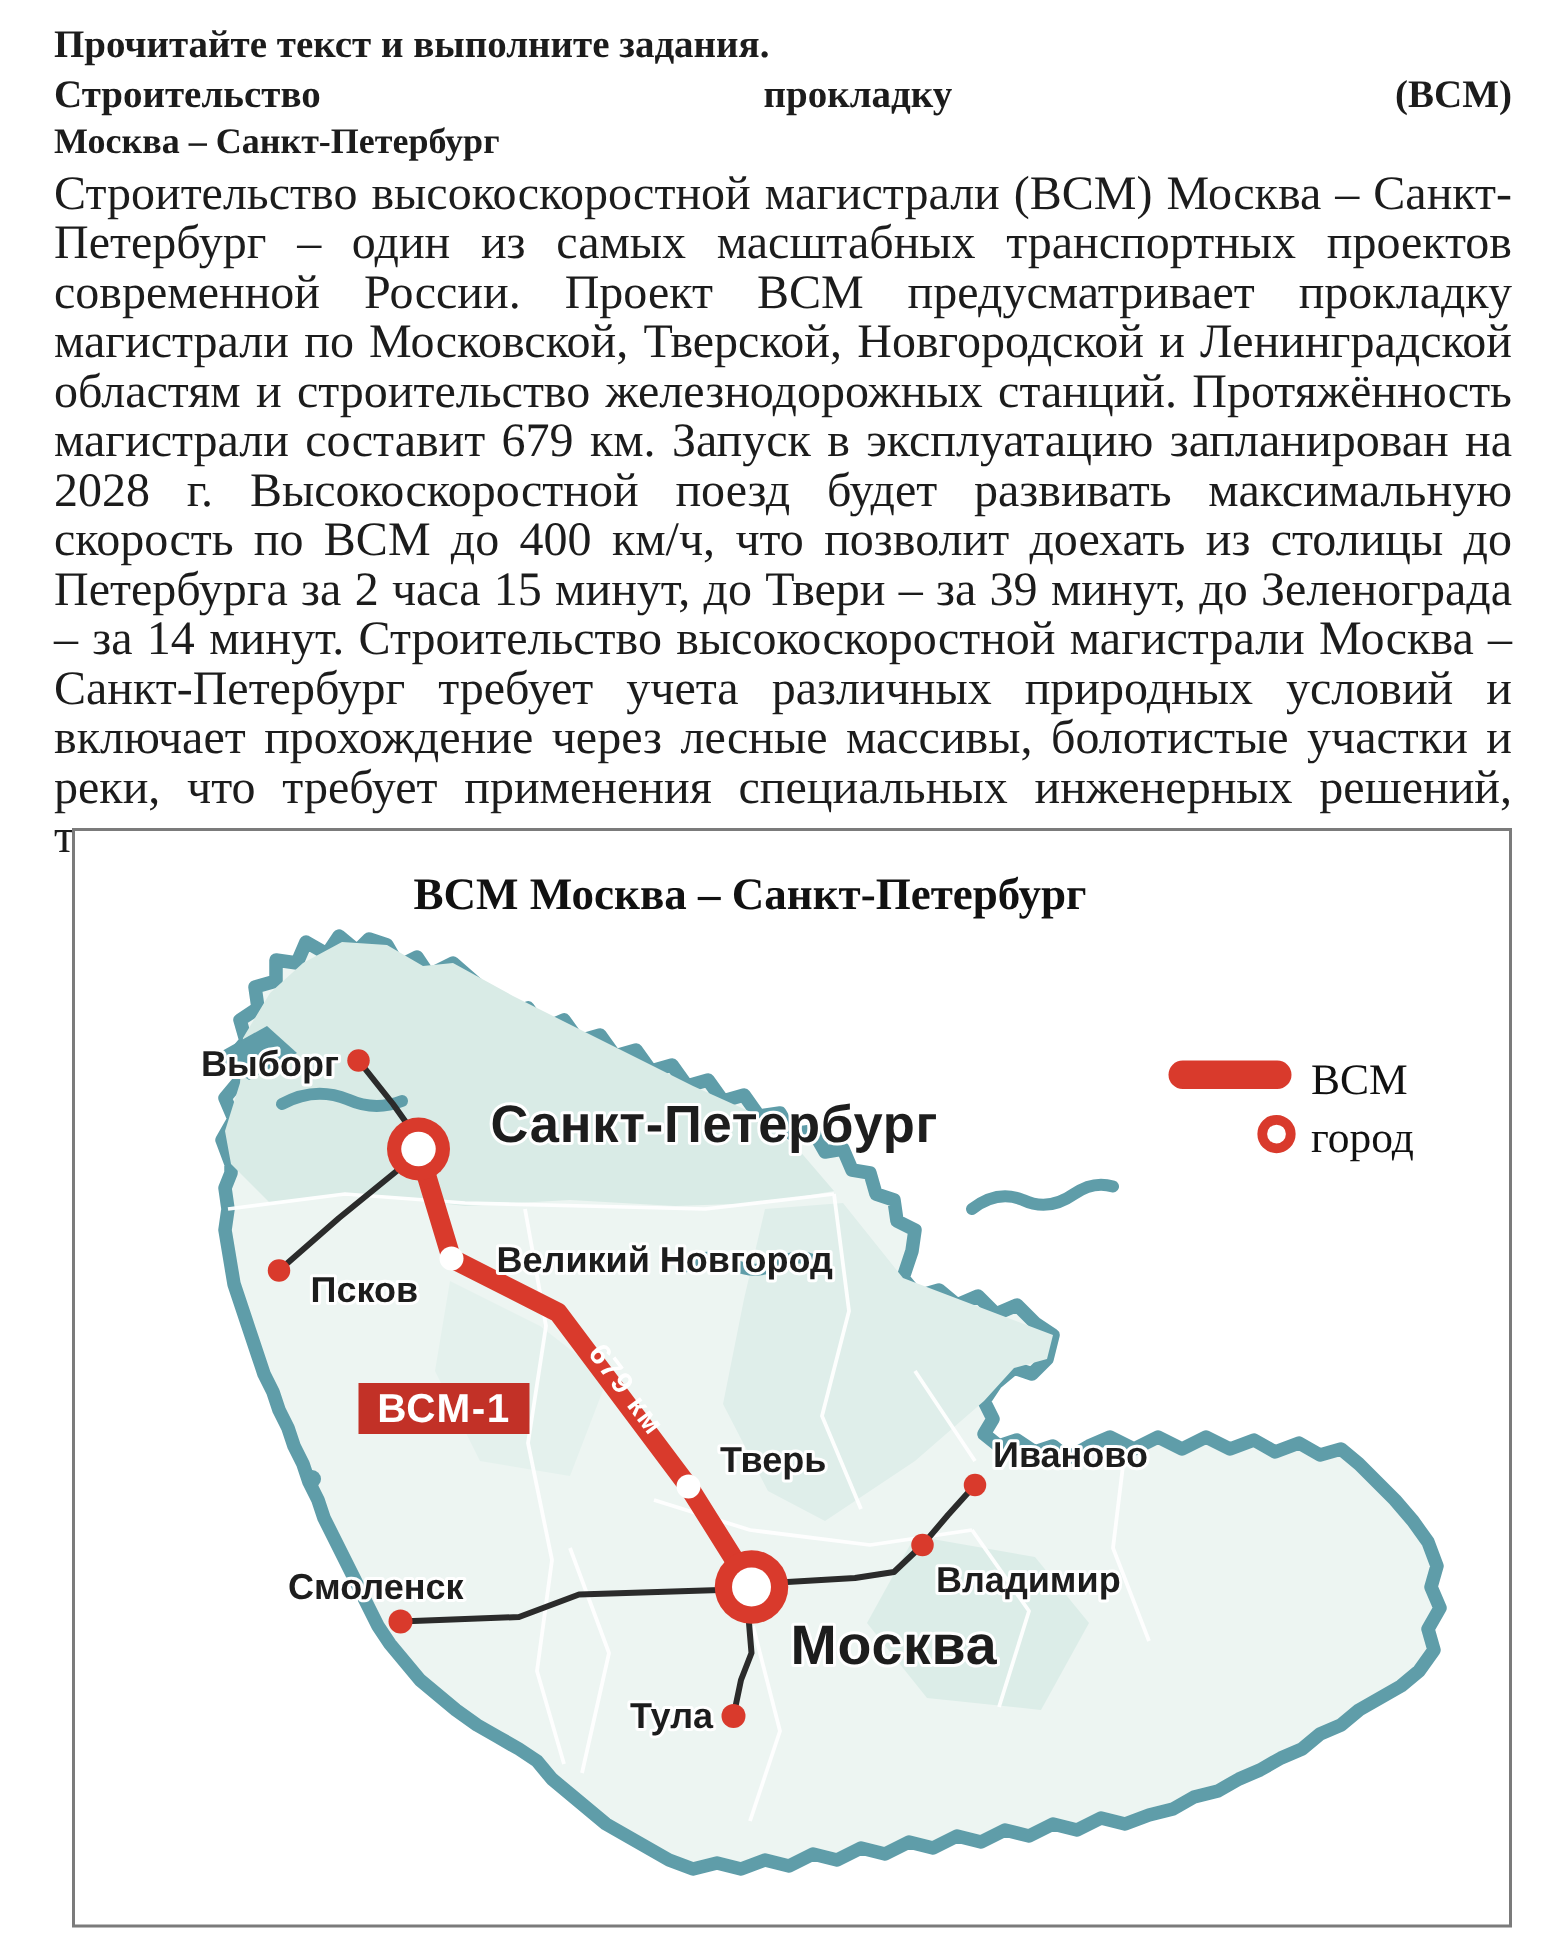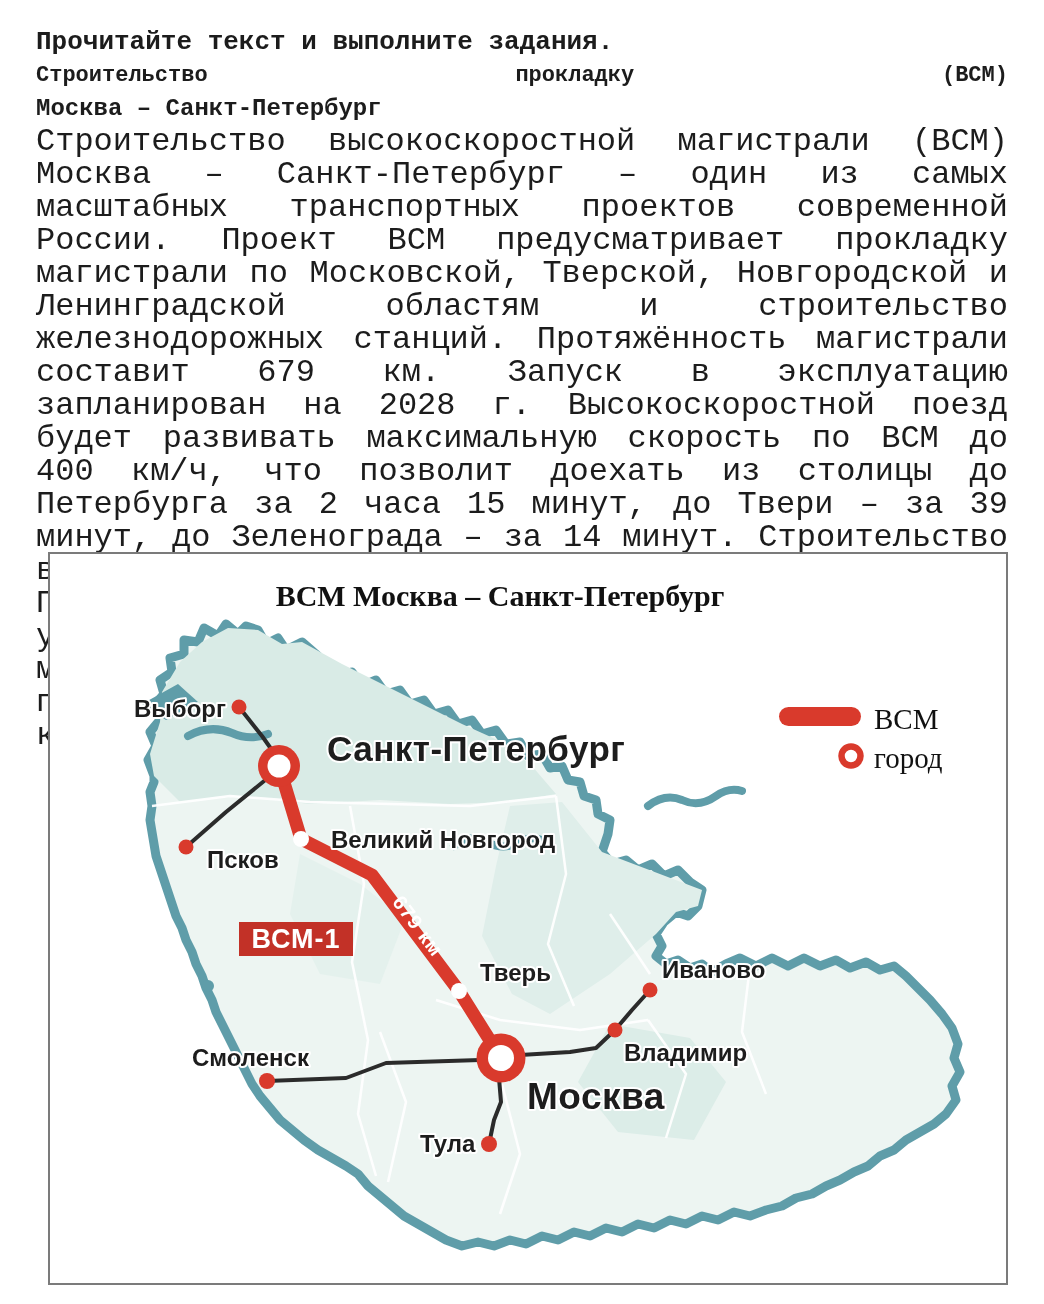--- a/index.html
+++ b/index.html
@@ -1,20 +1,20 @@
 <!DOCTYPE html>
 <html lang="ru"><head>
 <meta charset="utf-8">
 <style>
   html,body{margin:0;padding:0;background:#ffffff;}
   body{width:1044px;height:1304px;position:relative;font-family:"Liberation Serif",serif;color:#1c1c1c;}
 
-  .textblock{position:absolute;left:36px;top:26px;width:972px;font-family:Liberation Mono, monospace;}
+  .textblock{position:absolute;left:36px;top:13px;width:972px;}
   .instruction{font-weight:bold;font-size:26px;line-height:33px;}
-  .head-justified{display:flex;justify-content:space-between;font-weight:bold;font-size:22px;line-height:33px;align-items:center;}
+  .head-justified{display:flex;justify-content:space-between;font-weight:bold;font-size:26px;line-height:33px;align-items:center;}
   .head-line2{font-weight:bold;font-size:24px;line-height:33px;}
   .bodytext{font-size:32px;line-height:33px;text-align:justify;}
 
   .map-frame{position:absolute;left:48px;top:552px;width:956px;height:729px;border:2px solid #7b7b7b;background:#ffffff;box-sizing:content-box;}
   .map-frame svg{display:block;}
 
   .map-title-text{font-family:"Liberation Serif",serif;font-weight:bold;font-size:30px;fill:#111111;}
   .legend-text{font-family:"Liberation Serif",serif;font-size:29px;fill:#111111;}
   .city-label{font-family:"Liberation Sans",sans-serif;font-weight:bold;fill:#1d1d1d;paint-order:stroke;stroke:#ffffff;stroke-width:4px;stroke-linejoin:round;}
   .lbl-s{font-size:24px;}

